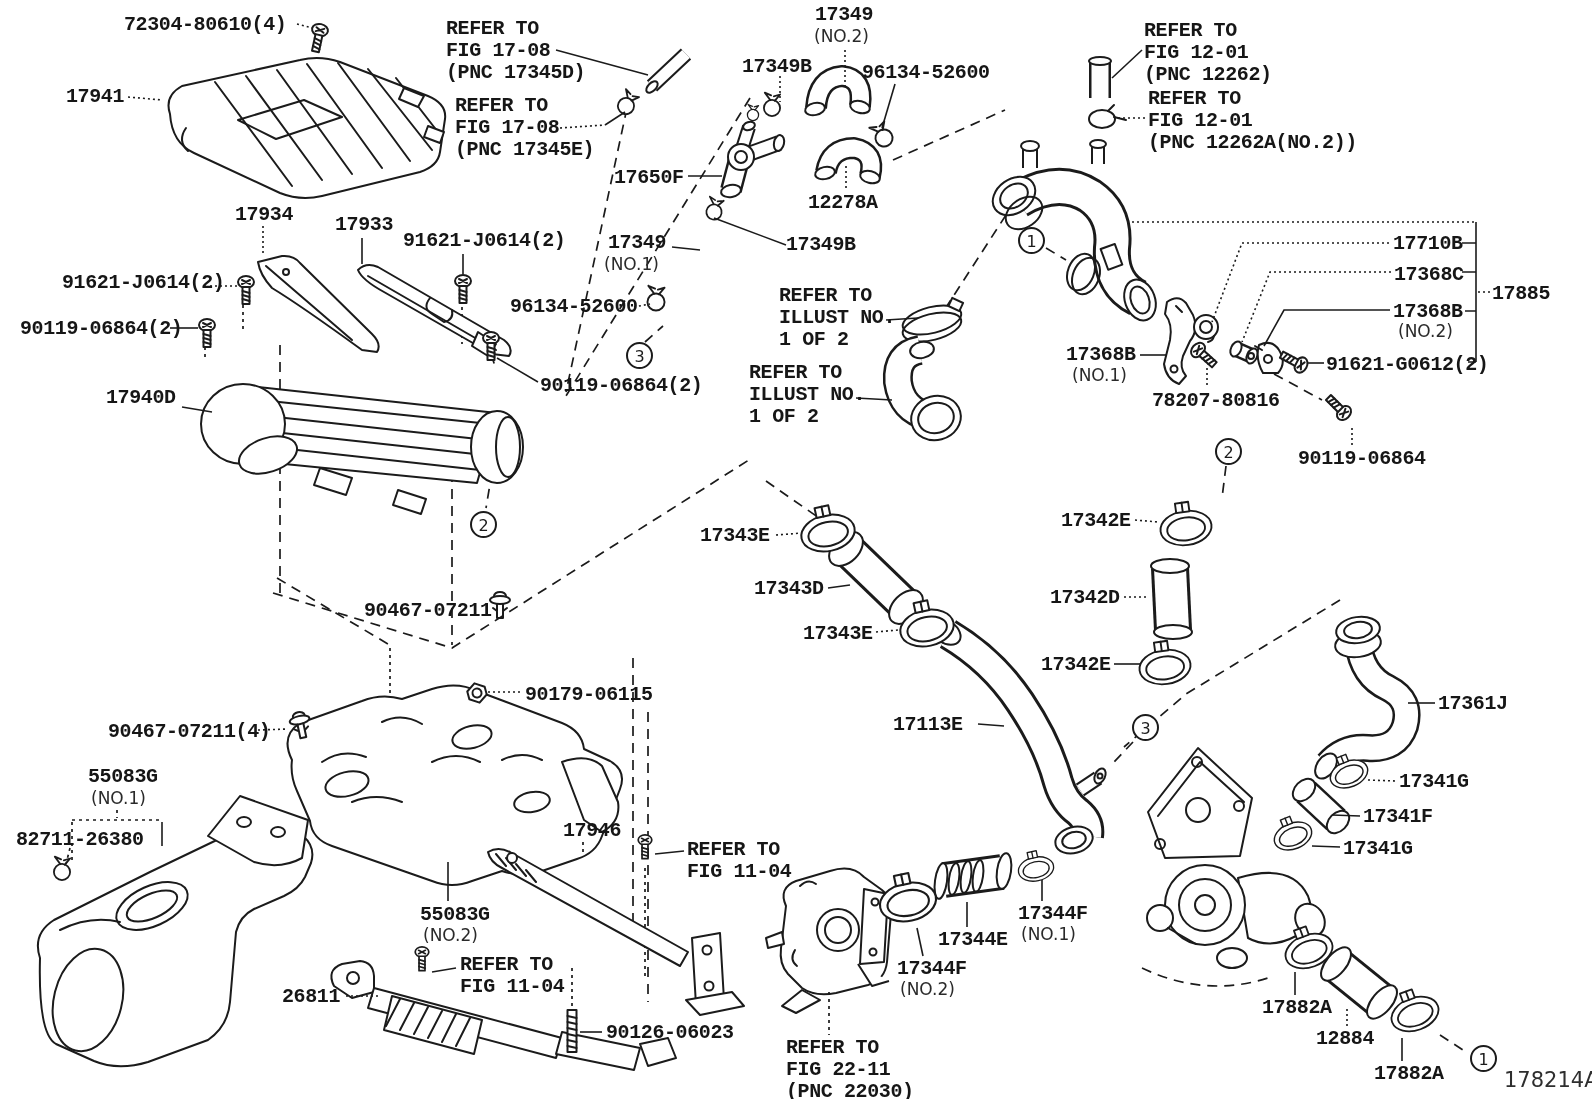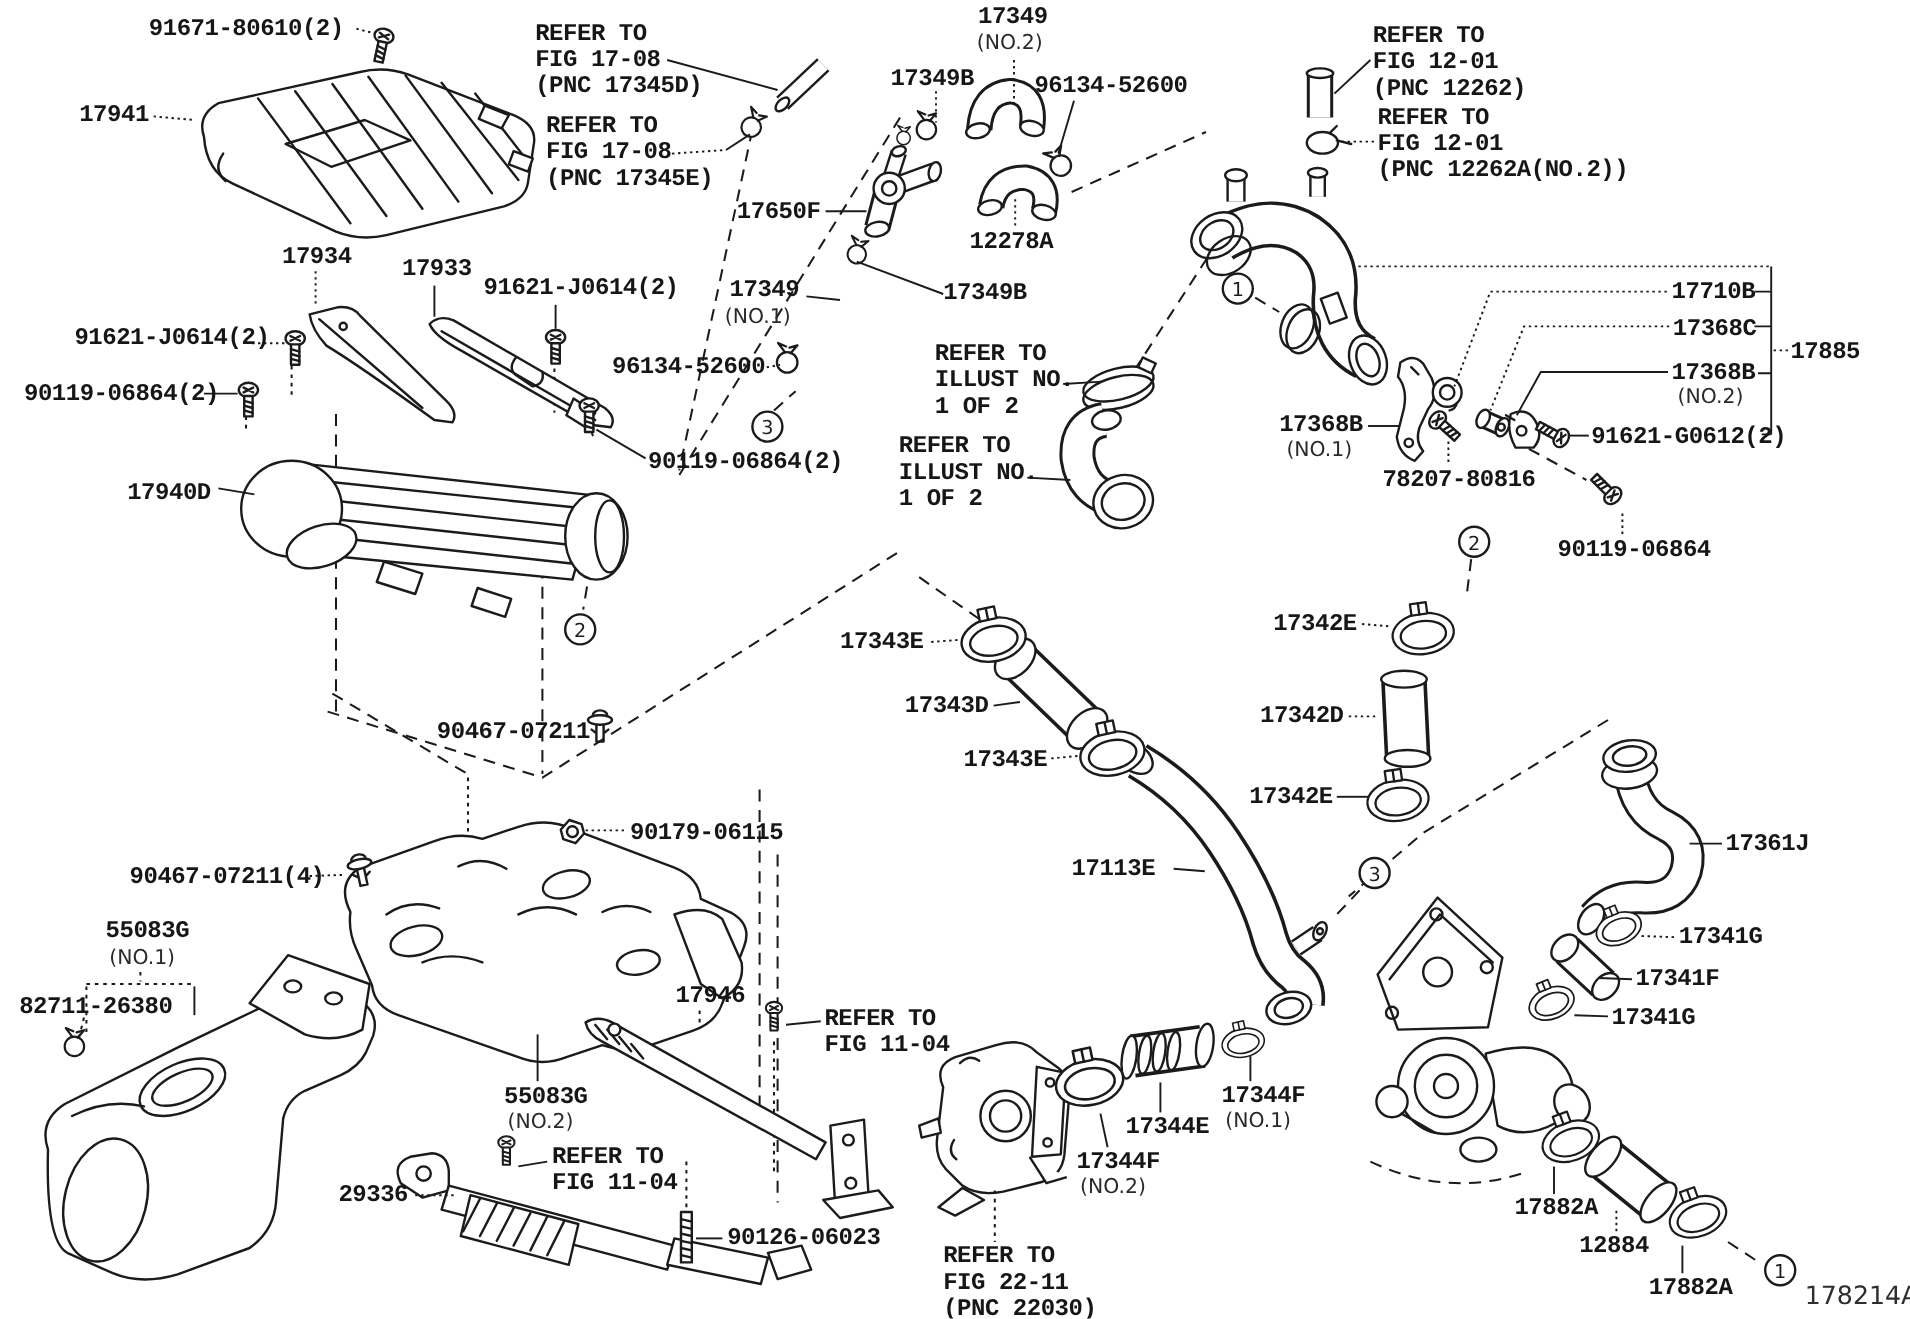--- a/index.html
+++ b/index.html
@@ -425,21 +425,21 @@
     <path class="dt" d="M829,992 L829,1035"></path>
     <path class="ls" d="M923,956 L917,928"></path>
     <path class="ls" d="M967,927 L967,902"></path>
     <path class="ls" d="M1042,901 L1042,880"></path>
     <path class="ls" d="M1295,995 L1295,972"></path>
     <path class="ld" d="M1347,1026 L1347,1006"></path>
     <path class="ls" d="M1402,1061 L1402,1038"></path>
   </g>
 </svg>
 
-<div class="lbl" style="left:124px;top:14px">91671-80610(2)</div>
+<div class="lbl" style="left:124px;top:14px">72304-80610(4)</div>
 <div class="lbl" style="left:66px;top:86px">17941</div>
 <div class="lbl" style="left:446px;top:18px">REFER TO
 FIG 17-08
 (PNC 17345D)</div>
 <div class="lbl" style="left:455px;top:95px">REFER TO
 FIG 17-08
 (PNC 17345E)</div>
 <div class="lbl" style="left:815px;top:4px">17349</div>
 <div class="sub" style="left:814px;top:27px">(NO.2)</div>
 <div class="lbl" style="left:742px;top:56px">17349B</div>
@@ -455,21 +455,21 @@
 <div class="lbl" style="left:235px;top:204px">17934</div>
 <div class="lbl" style="left:335px;top:214px">17933</div>
 <div class="lbl" style="left:403px;top:230px">91621-J0614(2)</div>
 <div class="lbl" style="left:62px;top:272px">91621-J0614(2)</div>
 <div class="lbl" style="left:20px;top:318px">90119-06864(2)</div>
 <div class="lbl" style="left:608px;top:232px">17349</div>
 <div class="sub" style="left:604px;top:255px">(NO.1)</div>
 <div class="lbl" style="left:510px;top:296px">96134-52600</div>
 <div class="lbl" style="left:786px;top:234px">17349B</div>
 <div class="lbl" style="left:540px;top:375px">90119-06864(2)</div>
-<div class="lbl" style="left:106px;top:401px">17940D</div>
+<div class="lbl" style="left:106px;top:387px">17940D</div>
 <div class="lbl" style="left:779px;top:285px">REFER TO
 ILLUST NO.
 1 OF 2</div>
 <div class="lbl" style="left:749px;top:362px">REFER TO
 ILLUST NO.
 1 OF 2</div>
 <div class="lbl" style="left:1393px;top:233px">17710B</div>
 <div class="lbl" style="left:1394px;top:264px">17368C</div>
 <div class="lbl" style="left:1492px;top:283px">17885</div>
 <div class="lbl" style="left:1393px;top:301px">17368B</div>
@@ -494,21 +494,21 @@
 <div class="lbl" style="left:525px;top:684px">90179-06115</div>
 <div class="lbl" style="left:108px;top:721px">90467-07211(4)</div>
 <div class="lbl" style="left:88px;top:766px">55083G</div>
 <div class="sub" style="left:91px;top:789px">(NO.1)</div>
 <div class="lbl" style="left:16px;top:829px">82711-26380</div>
 <div class="lbl" style="left:420px;top:904px">55083G</div>
 <div class="sub" style="left:423px;top:926px">(NO.2)</div>
 <div class="lbl" style="left:563px;top:820px">17946</div>
 <div class="lbl" style="left:687px;top:839px">REFER TO
 FIG 11-04</div>
-<div class="lbl" style="left:282px;top:986px">29336</div>
+<div class="lbl" style="left:282px;top:986px">26811</div>
 <div class="lbl" style="left:460px;top:954px">REFER TO
 FIG 11-04</div>
 <div class="lbl" style="left:606px;top:1022px">90126-06023</div>
 <div class="lbl" style="left:786px;top:1037px">REFER TO
 FIG 22-11
 (PNC 22030)</div>
 <div class="lbl" style="left:897px;top:958px">17344F</div>
 <div class="sub" style="left:900px;top:980px">(NO.2)</div>
 <div class="lbl" style="left:938px;top:929px">17344E</div>
 <div class="lbl" style="left:1018px;top:903px">17344F</div>

